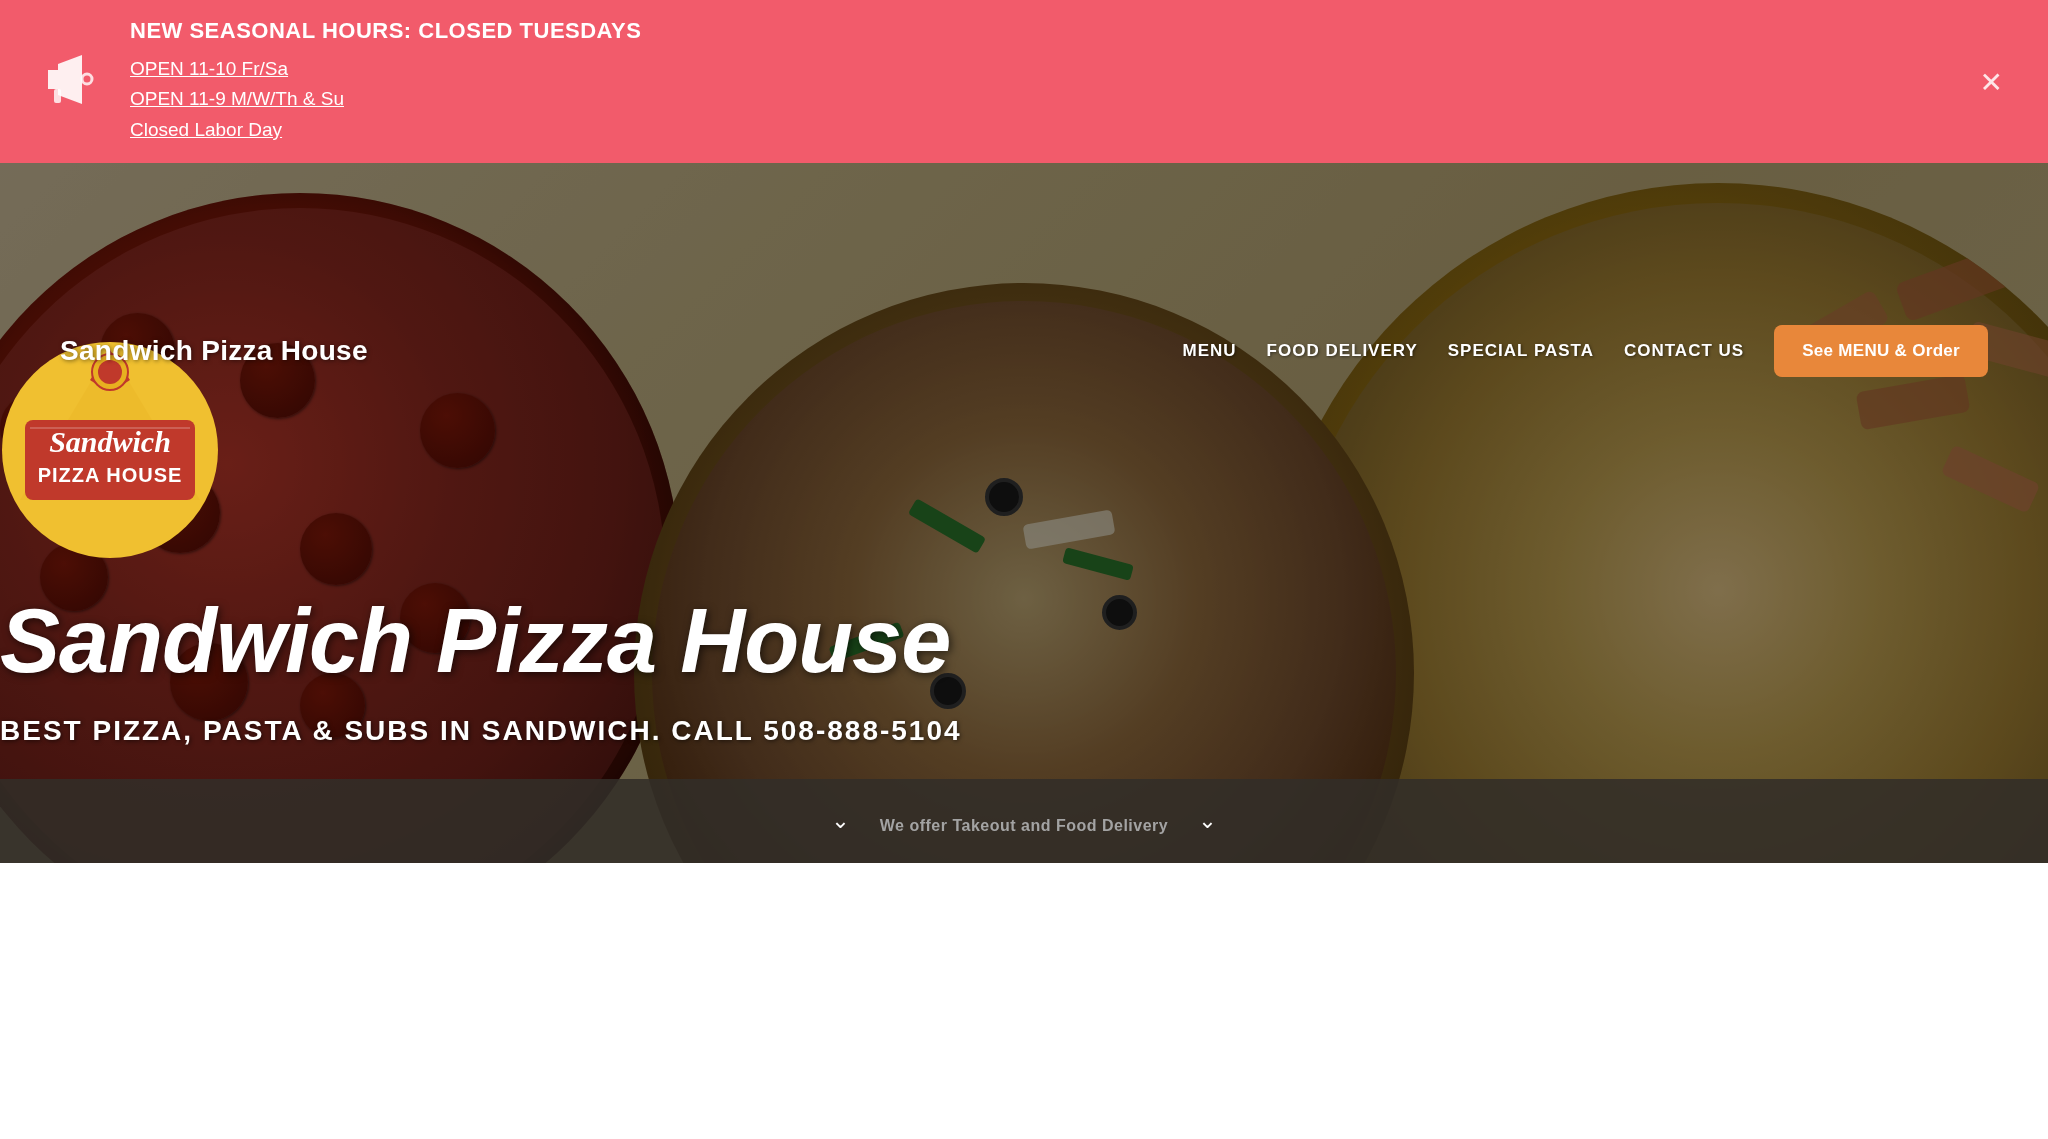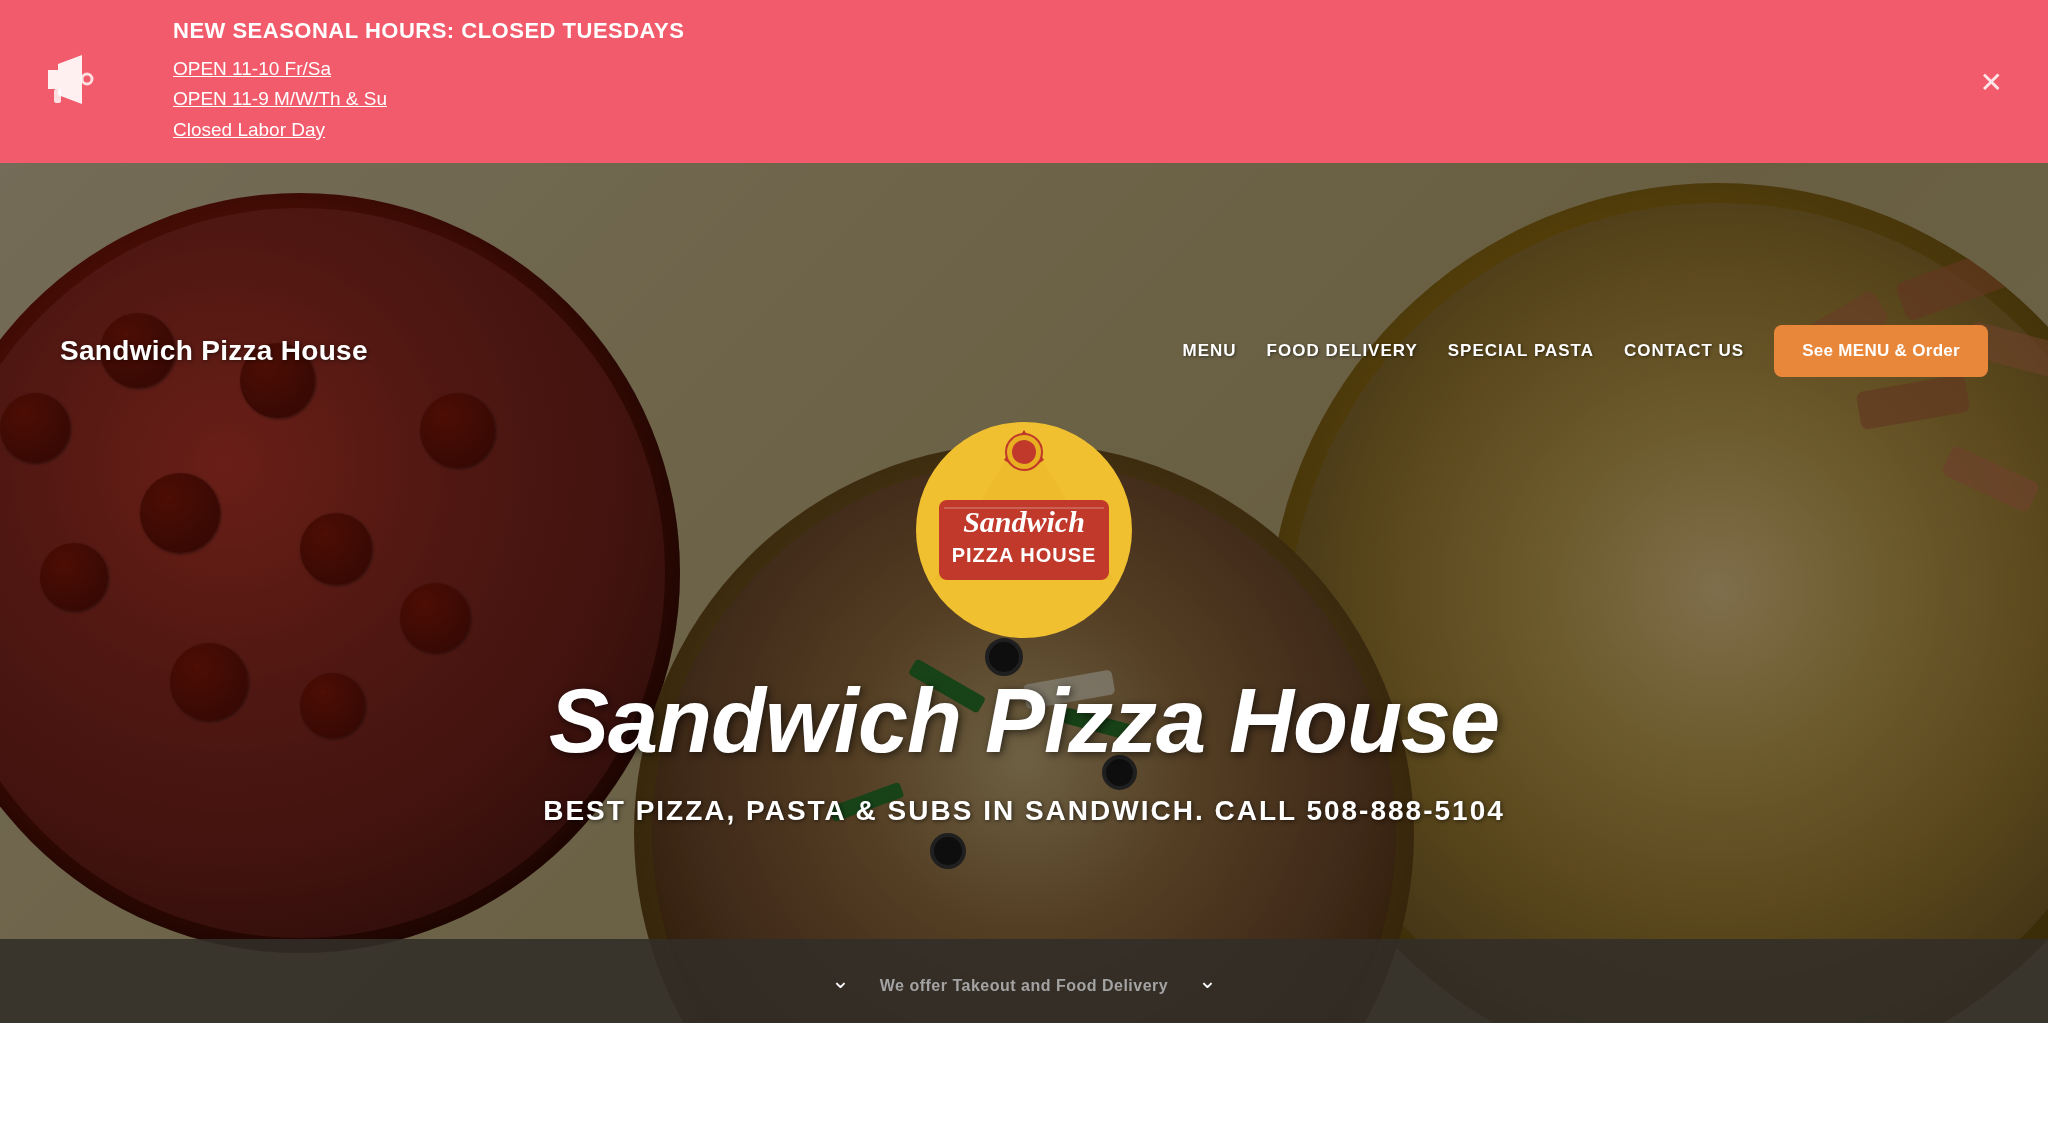--- a/index.html
+++ b/index.html
@@ -11,21 +11,20 @@
     }
 
     
     .announcement-banner {
       background-color: #f25b6b;
       display: flex;
       align-items: center;
       padding: 18px 40px;
       min-height: 140px;
       position: relative;
-      gap: 43px;
     }
 
     .announcement-icon {
       margin-right: 30px;
       flex-shrink: 0;
     }
 
     .megaphone-icon {
       width: 60px;
       height: 55px;
@@ -110,21 +109,21 @@
       font-weight: 700;
       cursor: pointer;
       border-radius: 8px;
       letter-spacing: 0.3px;
     }
 
     
     .hero {
       position: relative;
       width: 100%;
-      height: 860px;
+      height: 700px;
       background-color: #2a2a2a;
       overflow: hidden;
     }
 
     
     .hero-bg {
       position: absolute;
       inset: 0;
       display: grid;
       grid-template-columns: 1fr 1fr;
@@ -208,21 +207,21 @@
       inset: 0;
       background: rgba(0,0,0,0.45);
     }
 
     
     .hero-content {
       position: absolute;
       inset: 0;
       display: flex;
       flex-direction: column;
-      align-items: center;
+      align-items: flex-start;
       justify-content: center;
       padding-top: 60px;
     }
 
     
     .logo-badge {
       width: 220px;
       height: 220px;
       margin-bottom: 30px;
     }

